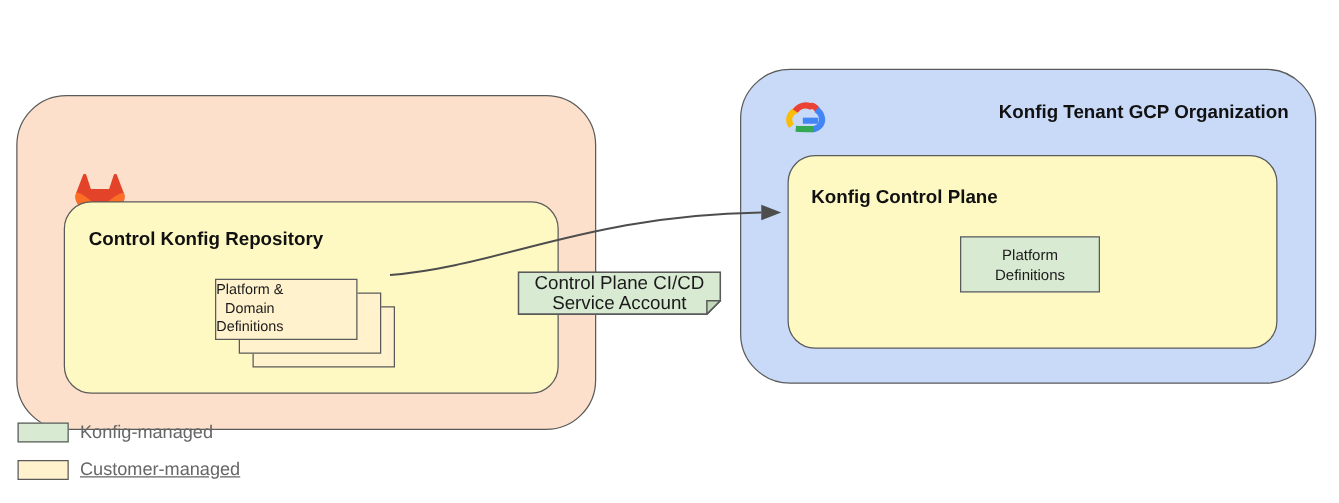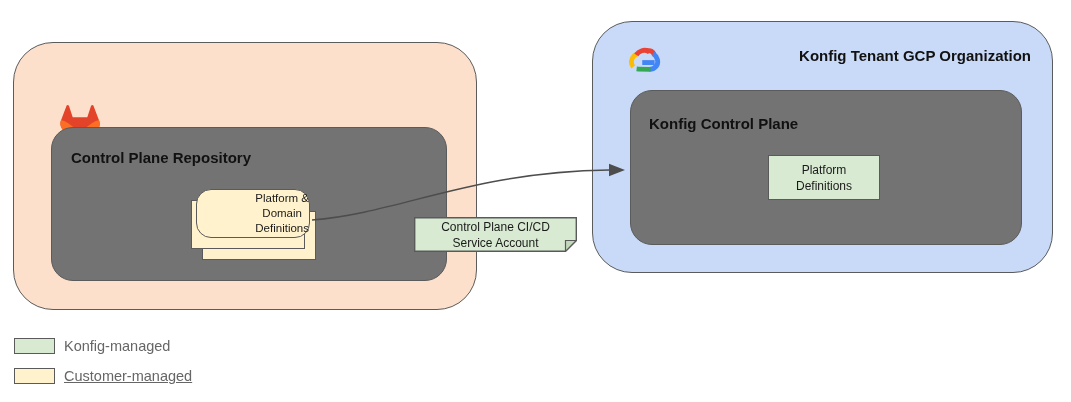--- a/index.html
+++ b/index.html
@@ -11,27 +11,28 @@
     width:1071px; height:402px;
     background:#ffffff;
     overflow:hidden;
   }
 
   
   .container-box {
     position:absolute;
     border:1.4px solid #5b5b5b;
     border-radius:40px;
+    margin-top:34px;
   }
   .customer-container { left:13px; top:42px; width:464px; height:268px; background:#FCE0CB; }
   .tenant-container   { left:592px; top:21px; width:461px; height:252px; background:#C9DAF8; }
 
   .inner-white-box {
     position:absolute;
-    background:#737373;
+    background:#fef9c3;
     border:1.4px solid #5b5b5b;
     border-radius:22px;
   }
   .repo-box { left:37px; top:84px; width:396px; height:154px; }
   .cp-box   { left:37px; top:68px; width:392px; height:155px; }
 
   .container-title {
     position:absolute;
     font-size:15px; font-weight:bold; color:#111111;
     white-space:nowrap;
@@ -47,21 +48,21 @@
 
   
   .card {
     position:absolute;
     width:114px; height:49px;
     background:#FFF2CC;
     border:1.4px solid #5a5a5a;
   }
   .card-back   { left:150px; top:83px; }
   .card-middle { left:139px; top:72px; }
-  .card-front  { left:144px; top:61px; display:flex; align-items:center; justify-content:flex-end; text-align:center;border-radius:15px; }
+  .card-front  { left:120px; top:61px; display:flex; align-items:center; justify-content:flex-start; text-align:center; }
 
   .small-label {
     font-size:11.5px; line-height:15px; color:#1a1a1a;
     white-space:pre-line; text-align:center;
   }
 
   
   .controller-box {
     position:absolute;
     left:137px; top:64px; width:112px; height:45px;
@@ -74,21 +75,21 @@
   
   .note {
     position:absolute;
     left:414px; top:217px; width:163px; height:35px;
     z-index:5;
   }
   .note svg { position:absolute; left:0; top:0; }
   .note-text {
     position:absolute; inset:0;
     display:flex; align-items:center; justify-content:center; text-align:center;
-    font-size:12px; line-height:16px; color:#1a1a1a; white-space:pre-line;
+    font-size:15px; line-height:16px; color:#1a1a1a; white-space:pre-line;
   }
 
   
   .arrow-overlay {
     position:absolute; left:0; top:0; width:1071px; height:402px;
     pointer-events:none; z-index:6;
   }
 
   
   .legend-swatch {
@@ -112,21 +113,21 @@
 
   <div class="container-box customer-container">
     <svg class="gitlab-logo" viewBox="92 95 196 200" aria-hidden="true">
       <path fill="#e24329" d="m282.83 170.73-.27-.69-26.14-68.22a6.81 6.81 0 0 0-2.69-3.24 7 7 0 0 0-8 .43 7 7 0 0 0-2.32 3.52l-17.65 54h-71.47l-17.65-54a6.86 6.86 0 0 0-2.32-3.53 7 7 0 0 0-8-.43 6.87 6.87 0 0 0-2.69 3.24L97.44 170l-.26.69a48.54 48.54 0 0 0 16.1 56.1l.09.07.24.17 39.82 29.82 19.7 14.91 12 9.06a8.07 8.07 0 0 0 9.76 0l12-9.06 19.7-14.91 40.06-30 .1-.08a48.56 48.56 0 0 0 16.08-56.04Z"></path>
       <path fill="#fc6d26" d="m282.83 170.73-.27-.69a88.3 88.3 0 0 0-35.15 15.8L190 229.25c19.55 14.79 36.57 27.64 36.57 27.64l40.06-30 .1-.08a48.56 48.56 0 0 0 16.1-56.08Z"></path>
       <path fill="#fca326" d="m153.43 256.89 19.7 14.91 12 9.06a8.07 8.07 0 0 0 9.76 0l12-9.06 19.7-14.91s-17.04-12.89-36.59-27.64c-19.55 14.75-36.57 27.64-36.57 27.64Z"></path>
       <path fill="#fc6d26" d="M132.58 185.84A88.19 88.19 0 0 0 97.44 170l-.26.69a48.54 48.54 0 0 0 16.1 56.1l.09.07.24.17 39.82 29.82s17.02-12.89 36.57-27.64Z"></path>
     </svg>
 
     <div class="inner-white-box repo-box">
-      <div class="container-title repo-title">Control Plane Repository</div>
+      <div class="container-title repo-title">Control Konfig Repository</div>
       <div>
         <div class="card card-back"></div>
         <div class="card card-middle"></div>
         <div class="card card-front">
           <div class="small-label">Platform &amp;
 Domain
 Definitions</div>
         </div>
       </div>
     </div>

